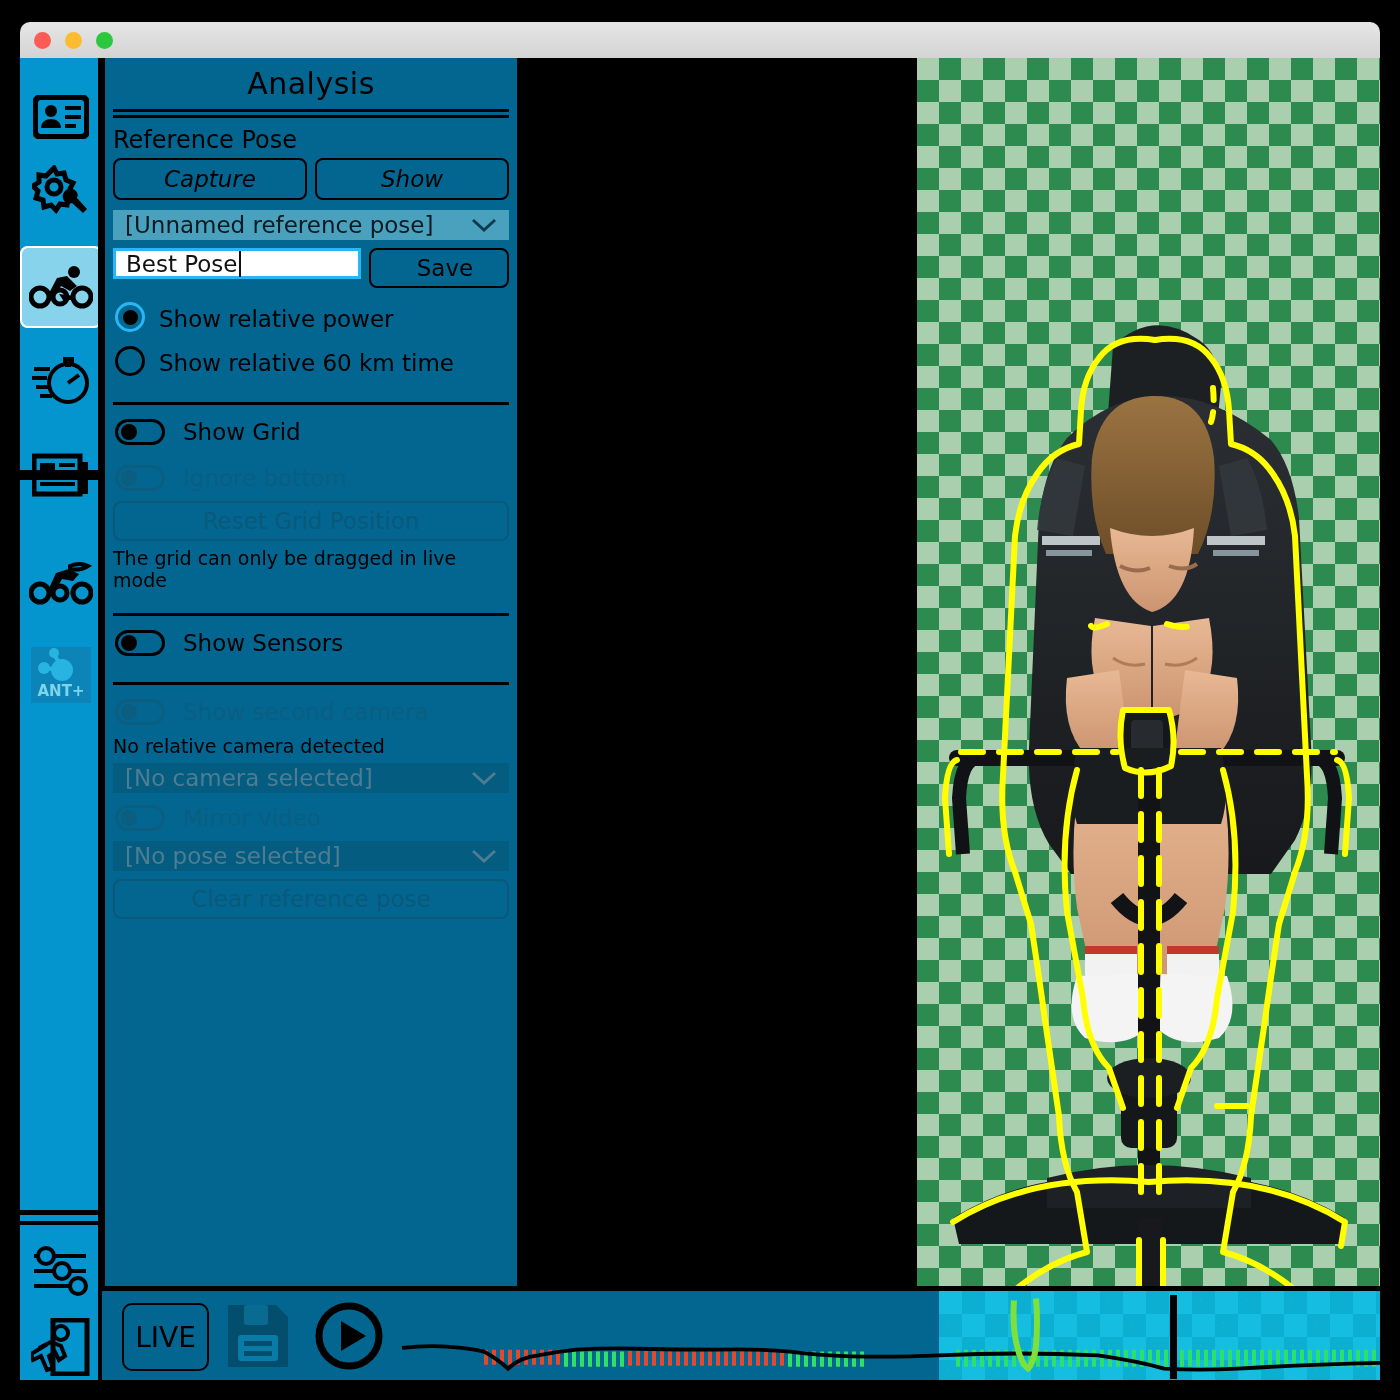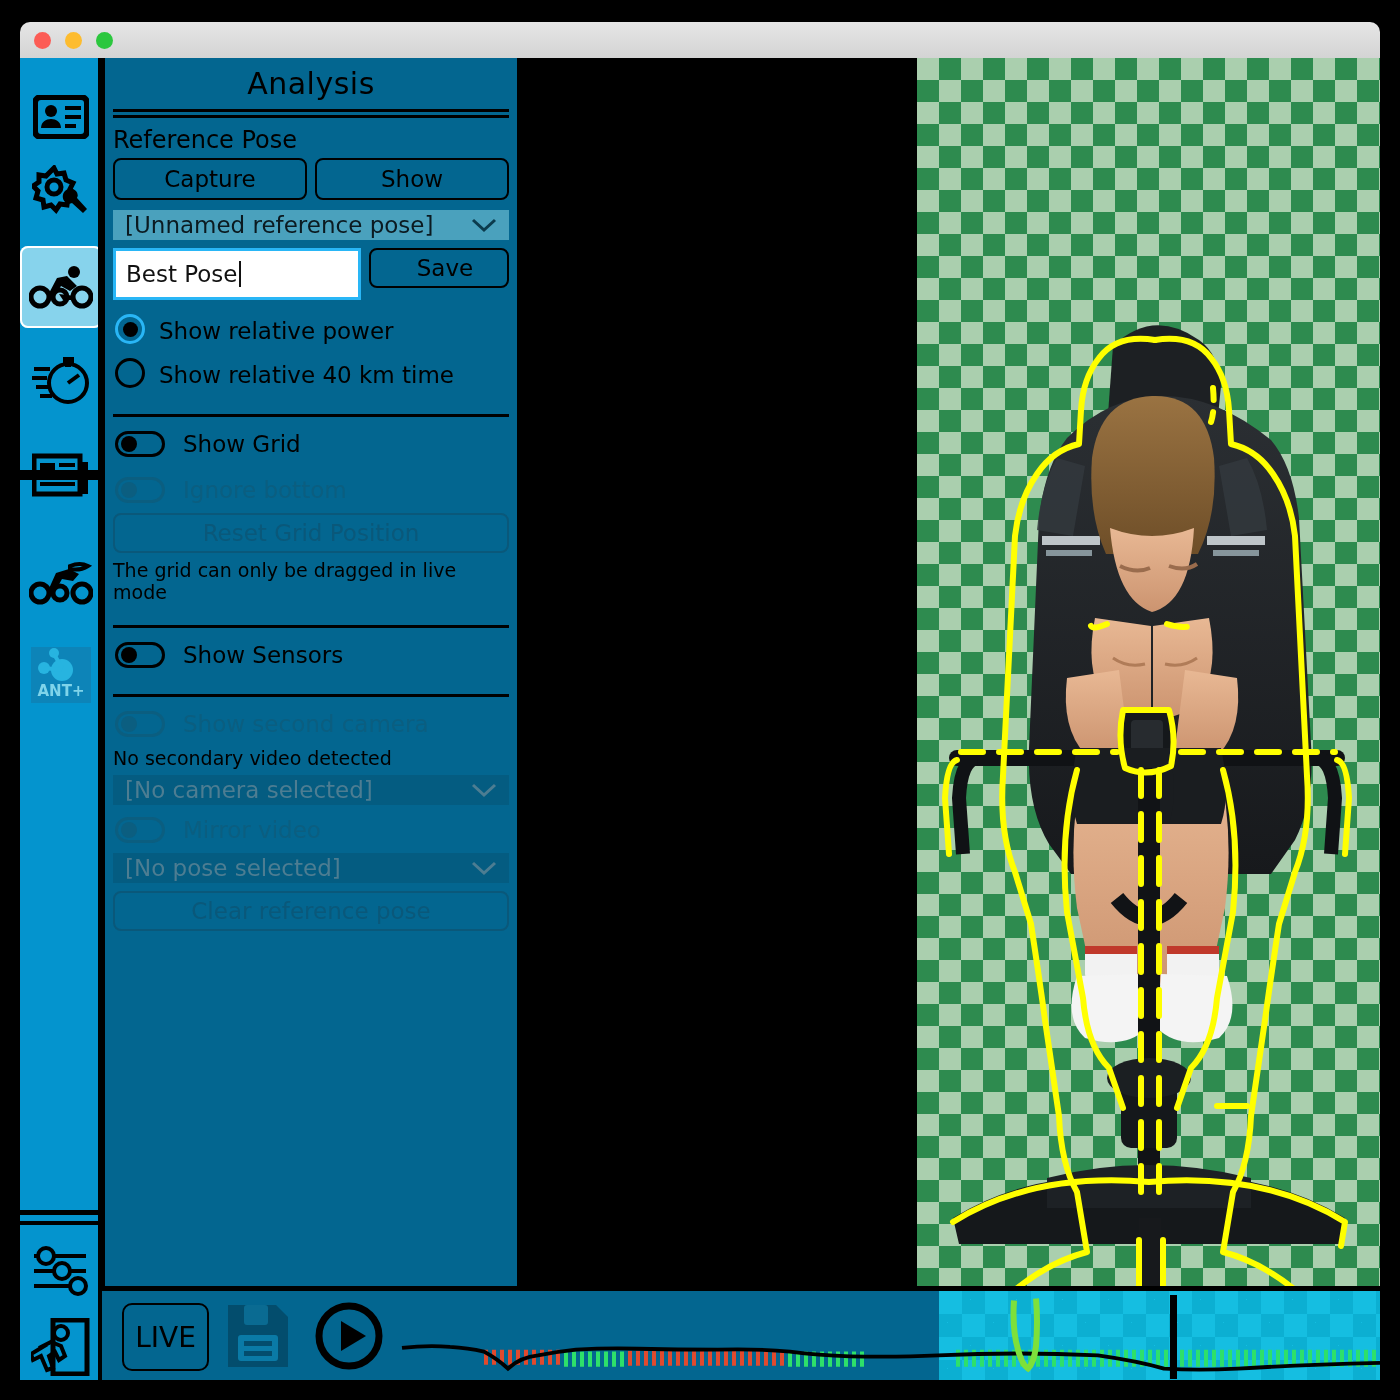--- a/index.html
+++ b/index.html
@@ -32,31 +32,31 @@
   
   #panel{position:absolute;left:82px;top:0;width:415px;height:1228px;background:#036690;
     border-left:3px solid #000;box-sizing:border-box;}
   #panel-inner{position:absolute;left:0;top:0;right:0;bottom:0;padding:0 6px;}
 
   .ptitle{font-size:30px;color:#000;text-align:center;padding:8px 0 6px 0;letter-spacing:.5px;}
   .dbl-rule{height:0;border-top:3px solid #000;border-bottom:3px solid #000;margin:2px 2px 6px 2px;height:3px;}
   .rule{height:0;border-top:3px solid #000;margin:14px 2px 14px 2px;}
   .sectlbl{font-size:24px;color:#000;padding:2px 2px 4px 2px;}
 
-  .row2{display:flex;gap:8px;padding:0 2px;}
+  .row2{display:flex;gap:8px;padding:0 2px;font-style:italic;}
   .btn{flex:1;height:38px;border:2px solid #000;border-radius:8px;background:#036690;
     color:#000;font-size:23px;display:flex;align-items:center;justify-content:center;}
 
   .select{position:relative;margin:10px 2px 0 2px;height:30px;background:#4aa1bd;
     display:flex;align-items:center;padding:0 12px;color:#0b1a20;font-size:23px;}
   .select.disabled{background:#045c81;color:#4d7d92;}
   .select .chev{position:absolute;right:12px;top:50%;transform:translateY(-50%);}
 
   .inputrow{display:flex;gap:8px;margin:8px 2px 0 2px;align-items:stretch;}
-  .textinput{flex:1;height:52px;background:#fff;border:3px solid #29b6f6;display:flex;align-items:center;
+  .textinput{flex:1;height:31px;background:#fff;border:3px solid #29b6f6;display:flex;align-items:center;
     padding:0 10px;font-size:23px;color:#111;box-sizing:border-box;}
   .caret{display:inline-block;width:2px;height:26px;background:#111;margin-left:1px;}
   .savebtn{width:140px;height:40px;border:2px solid #000;border-radius:8px;background:#036690;color:#000;
     font-size:23px;display:flex;align-items:center;justify-content:center;box-sizing:border-box;padding-left:12px;}
 
   .radiorow{display:flex;align-items:flex-end;gap:14px;margin:14px 2px 0 4px;}
   .radio{width:30px;height:30px;border-radius:50%;border:3px solid #000;box-sizing:border-box;
     display:flex;align-items:center;justify-content:center;flex:0 0 30px;}
   .radio.on{border-color:#29b6f6;}
   .radio.on::after{content:"";width:15px;height:15px;border-radius:50%;background:#000;}
@@ -267,21 +267,21 @@
           </div>
           <div class="savebtn">Save</div>
         </div>
 
         <div class="radiorow">
           <span class="radio on"></span>
           <span class="radiolbl">Show relative power</span>
         </div>
         <div class="radiorow">
           <span class="radio"></span>
-          <span class="radiolbl">Show relative 40 km time</span>
+          <span class="radiolbl">Show relative 60 km time</span>
         </div>
 
         <div class="rule" style="margin-top:26px"></div>
 
         <div class="togglerow">
           <span class="toggle"></span>
           <span class="togglelbl">Show Grid</span>
         </div>
 
         <div class="togglerow" style="margin-top:20px">
@@ -300,21 +300,21 @@
           <span class="togglelbl">Show Sensors</span>
         </div>
 
         <div class="rule" style="margin-top:26px"></div>
 
         <div class="togglerow">
           <span class="toggle disabled"></span>
           <span class="togglelbl disabled">Show second camera</span>
         </div>
 
-        <div class="hint" style="margin-top:10px">No secondary video detected</div>
+        <div class="hint" style="margin-top:10px">No relative camera detected</div>
 
         <div class="select disabled" style="margin-top:6px">
           <span>[No camera selected]</span>
           <span class="chev">
             <svg width="26" height="16" viewBox="0 0 26 16">
                 <path d="M2 3 L13 13 L24 3" fill="none" stroke="#4d7d92" stroke-width="3"></path>
               </svg>
           </span>
         </div>
 

